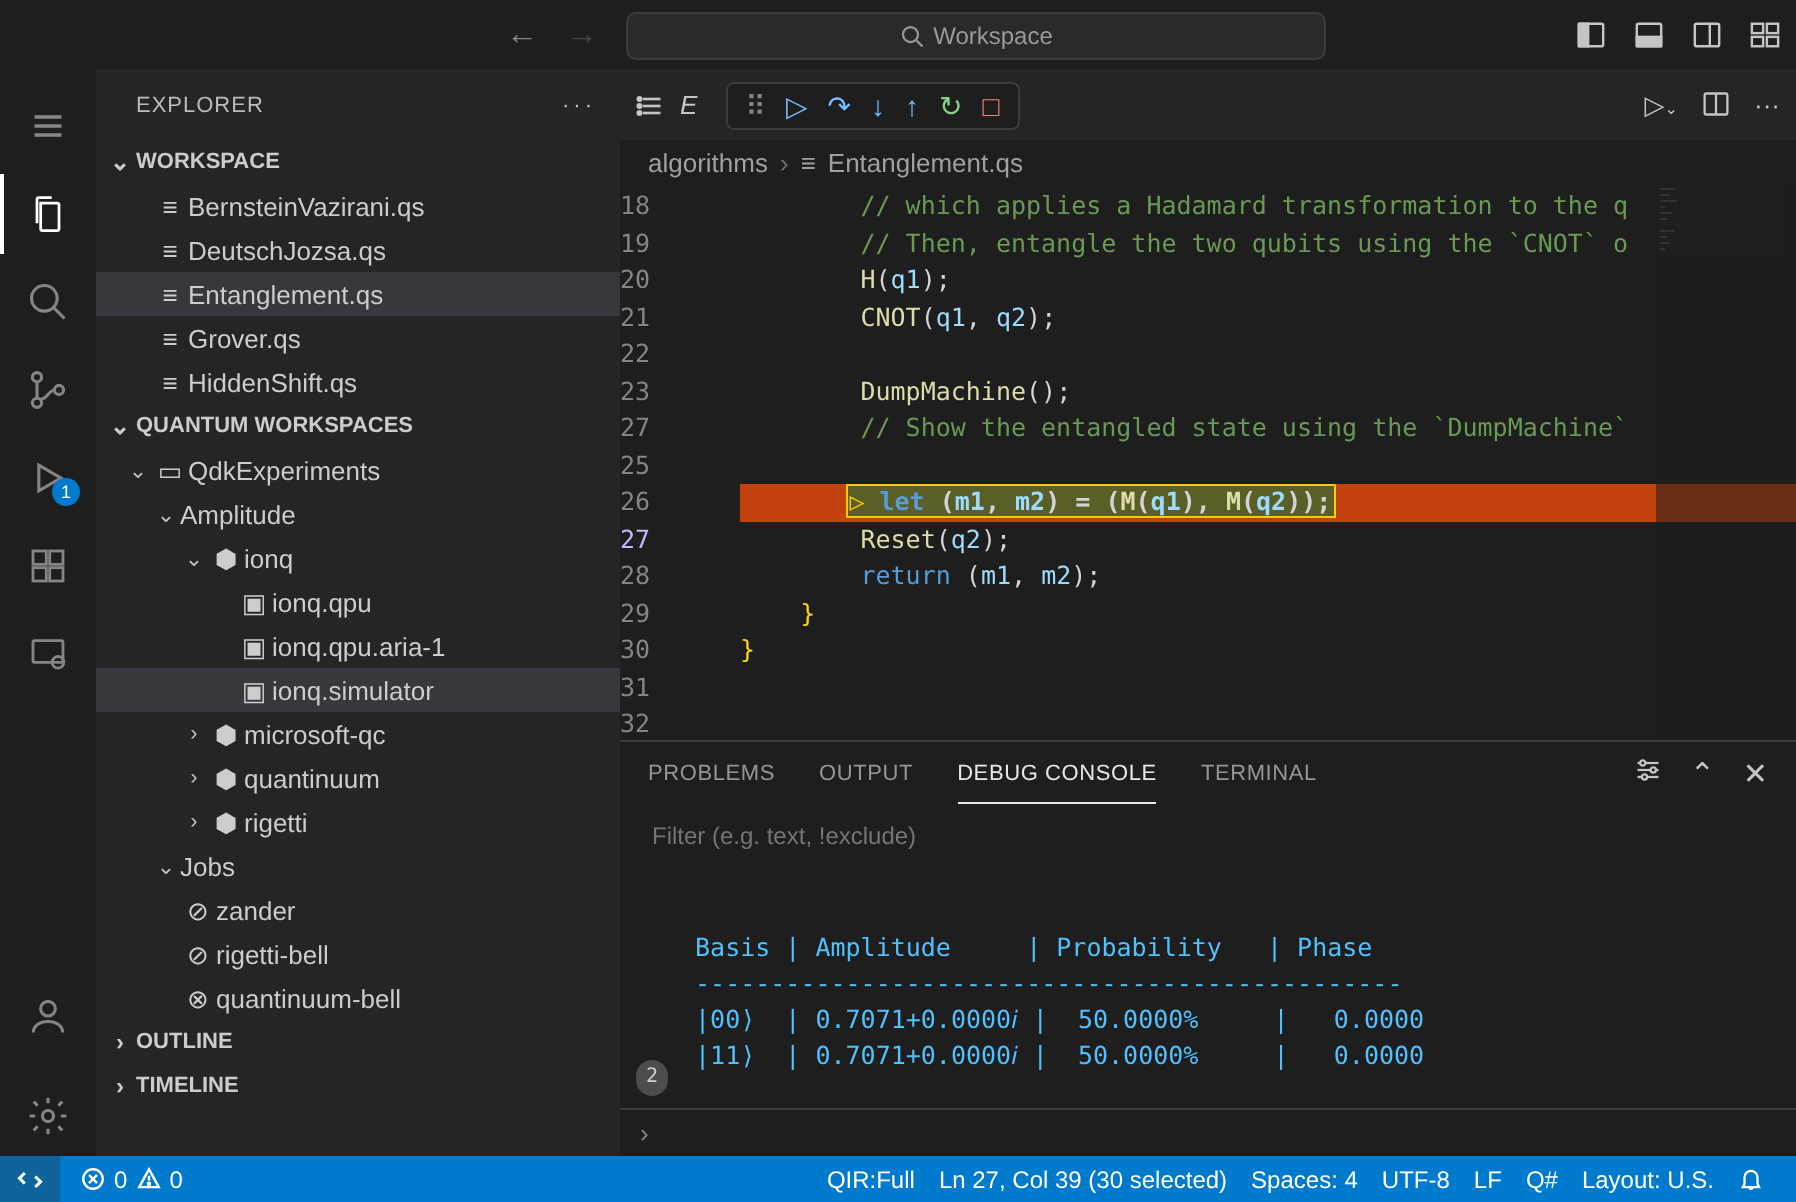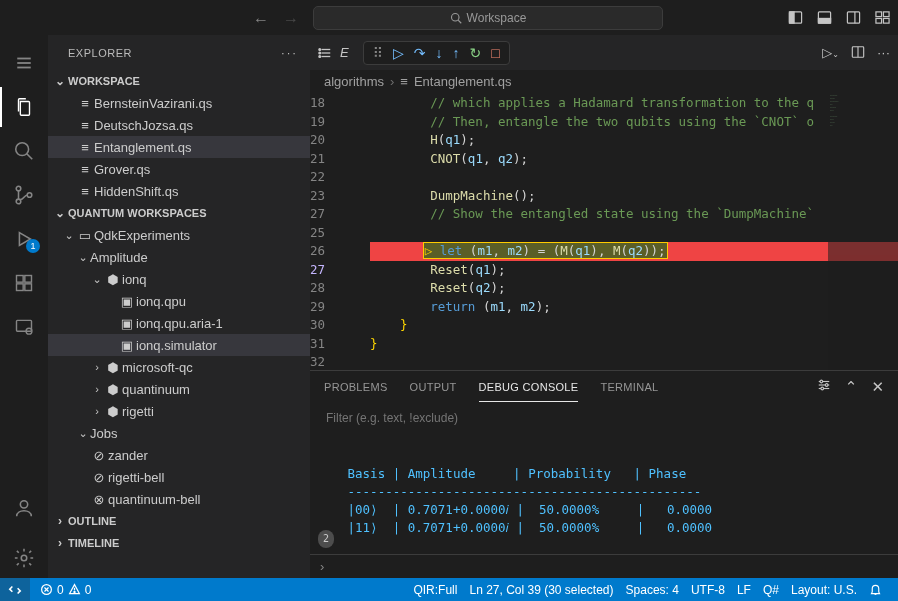--- a/index.html
+++ b/index.html
@@ -165,21 +165,21 @@
   text-align: left;
   color: #858585;
   padding-right: 18px;
   padding-top: 2px;
   user-select: none;
 }
 .gutter .ln { height: 18.5px; position: relative; }
 .gutter .ln.hl { color: #c4b5fd; }
 .code-lines { padding-top: 2px; flex: 1; overflow: hidden; }
 .code-lines .line { height: 18.5px; white-space: pre; color: #d4d4d4; }
-.code-lines .line.hl { background: #ef4444; }
+.code-lines .line.hl { background: #c2410c; font-weight: bold; }
 .c-com { color: #6a9955; }
 .c-fn { color: #dcdcaa; }
 .c-kw { color: #569cd6; }
 .c-var { color: #9cdcfe; }
 .c-pun { color: #d4d4d4; }
 .c-op { color: #d4d4d4; }
 .c-brace { color: #ffd700; }
 
 .minimap {
   position: absolute; right: 0; top: 0;
@@ -547,21 +547,20 @@
       <div class="code-lines">
 <div class="line">        <span class="c-com">// which applies a Hadamard transformation to the q</span></div>
 <div class="line">        <span class="c-com">// Then, entangle the two qubits using the `CNOT` o</span></div>
 <div class="line">        <span class="c-fn">H</span><span class="c-pun">(</span><span class="c-var">q1</span><span class="c-pun">);</span></div>
 <div class="line">        <span class="c-fn">CNOT</span><span class="c-pun">(</span><span class="c-var">q1</span><span class="c-pun">, </span><span class="c-var">q2</span><span class="c-pun">);</span></div>
 <div class="line"></div>
 <div class="line">        <span class="c-fn">DumpMachine</span><span class="c-pun">();</span></div>
 <div class="line">        <span class="c-com">// Show the entangled state using the `DumpMachine`</span></div>
 <div class="line"></div>
 <div class="line hl">       <span style="background:#5a5e27;border:1px solid #ffcc00;padding:0 1px"><span style="color:#ffcc00">▷</span> <span class="c-kw">let</span> <span class="c-pun">(</span><span class="c-var">m1</span><span class="c-pun">, </span><span class="c-var">m2</span><span class="c-pun">)</span> <span class="c-op">=</span> <span class="c-pun">(</span><span class="c-fn">M</span><span class="c-pun">(</span><span class="c-var">q1</span><span class="c-pun">), </span><span class="c-fn">M</span><span class="c-pun">(</span><span class="c-var">q2</span><span class="c-pun">));</span></span></div>
-<div class="line">        <span class="c-fn">Reset</span><span class="c-pun">(</span><span class="c-var">q1</span><span class="c-pun">);</span></div>
 <div class="line">        <span class="c-fn">Reset</span><span class="c-pun">(</span><span class="c-var">q2</span><span class="c-pun">);</span></div>
 <div class="line">        <span class="c-kw">return</span> <span class="c-pun">(</span><span class="c-var">m1</span><span class="c-pun">, </span><span class="c-var">m2</span><span class="c-pun">);</span></div>
 <div class="line">    <span class="c-brace">}</span></div>
 <div class="line"><span class="c-brace">}</span></div>
       </div>
       <div class="minimap">▬▬▬▬▬▬<br>▬▬▬▬<br>▬▬▬▬▬▬▬<br>▬▬<br>▬▬▬▬▬<br>▬▬▬<br><br>▬▬▬▬▬▬<br>▬▬▬<br>▬▬▬▬<br>▬▬</div>
     </div>
 
     <div class="panel">
       <div class="panel-tabs">

